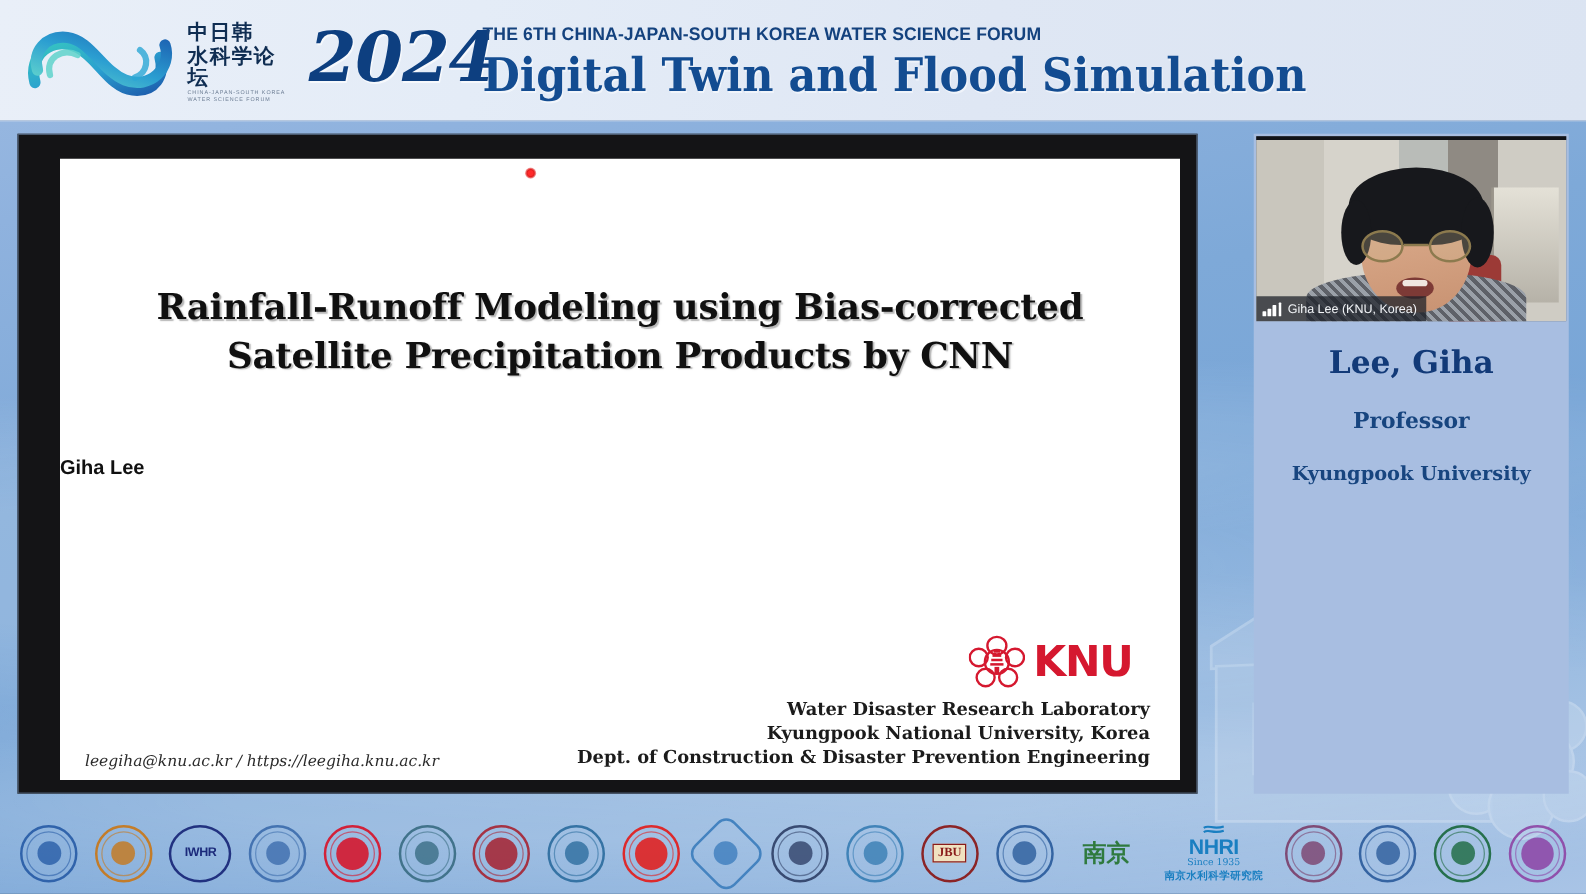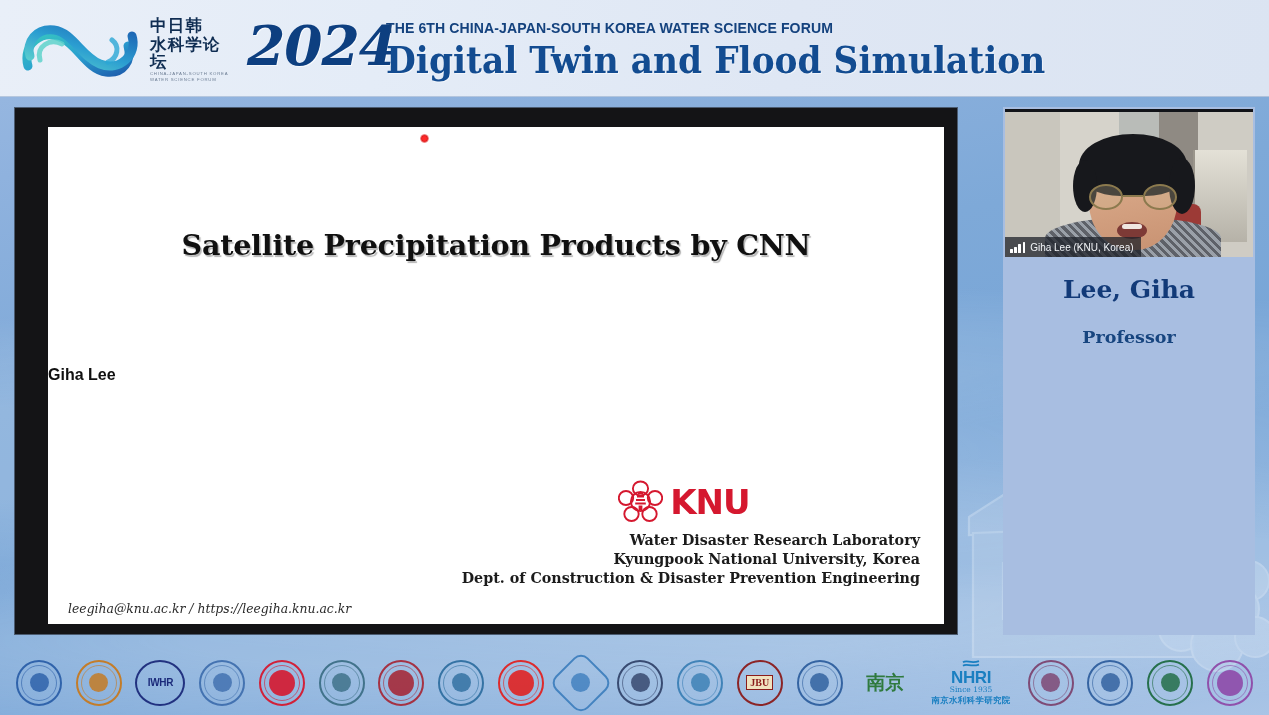--- a/index.html
+++ b/index.html
@@ -132,22 +132,22 @@
     font-size:16px; color:#111;
   }
   .slide-date{
     position:absolute; left:0; right:0; top:342px;
     text-align:center;
     font-family:"DejaVu Serif", serif; font-style:italic; font-weight:700;
     font-size:15px; color:#20242b;
   }
 
   .knu-block{
-    position:absolute; right:24px; bottom:36px;
-    display:flex; flex-direction:column; align-items:center;
+    position:absolute; right:24px; bottom:8px;
+    display:flex; flex-direction:column; align-items:flex-end;
   }
   .knu-logo{
     display:flex; align-items:center; gap:7px; margin-bottom:7px;
     margin-right:14px;
   }
   .knu-mark{ width:45px; height:45px; }
   .knu-mark svg{ width:100%; height:100%; display:block; }
   .knu-word{
     font-family:"DejaVu Sans", sans-serif; font-weight:700;
     font-size:34px; line-height:34px; color:#d5182f;
@@ -407,20 +407,21 @@
       <div class="banner-main">Digital Twin and Flood Simulation</div>
     </div>
   </div>
 
   <div class="screen-frame">
     <div class="slide">
 
       <div class="laser-dot"></div>
 
       <div class="slide-title">
+        <div>Rainfall-Runoff Modeling using Bias-corrected</div>
         <div>Satellite Precipitation Products by CNN</div>
       </div>
 
       <div class="slide-author">Giha Lee</div>
 
       <div class="knu-block">
         <div class="knu-logo">
           <div class="knu-mark">
             <svg viewBox="0 0 45 45" aria-hidden="true">
               <g fill="none" stroke="#d5182f" stroke-width="1.9">
@@ -479,20 +480,21 @@
             <span></span>
             <span></span>
             <span></span>
         </span>
         <span class="video-label-text">Giha Lee (KNU, Korea)</span>
       </div>
     </div>
 
     <div class="speaker-name">Lee, Giha</div>
     <div class="speaker-role">Professor</div>
+    <div class="speaker-org">Kyungpook University</div>
   </div>
 
   <div class="logo-strip" id="logo-strip">
       <div class="org-logo" style="color: rgb(43, 95, 168);">
         <span class="ring"></span>
         <span class="ring2"></span>
         <span class="core"></span>
       </div>
       <div class="org-logo" style="color: rgb(198, 121, 31);">
         <span class="ring"></span>

